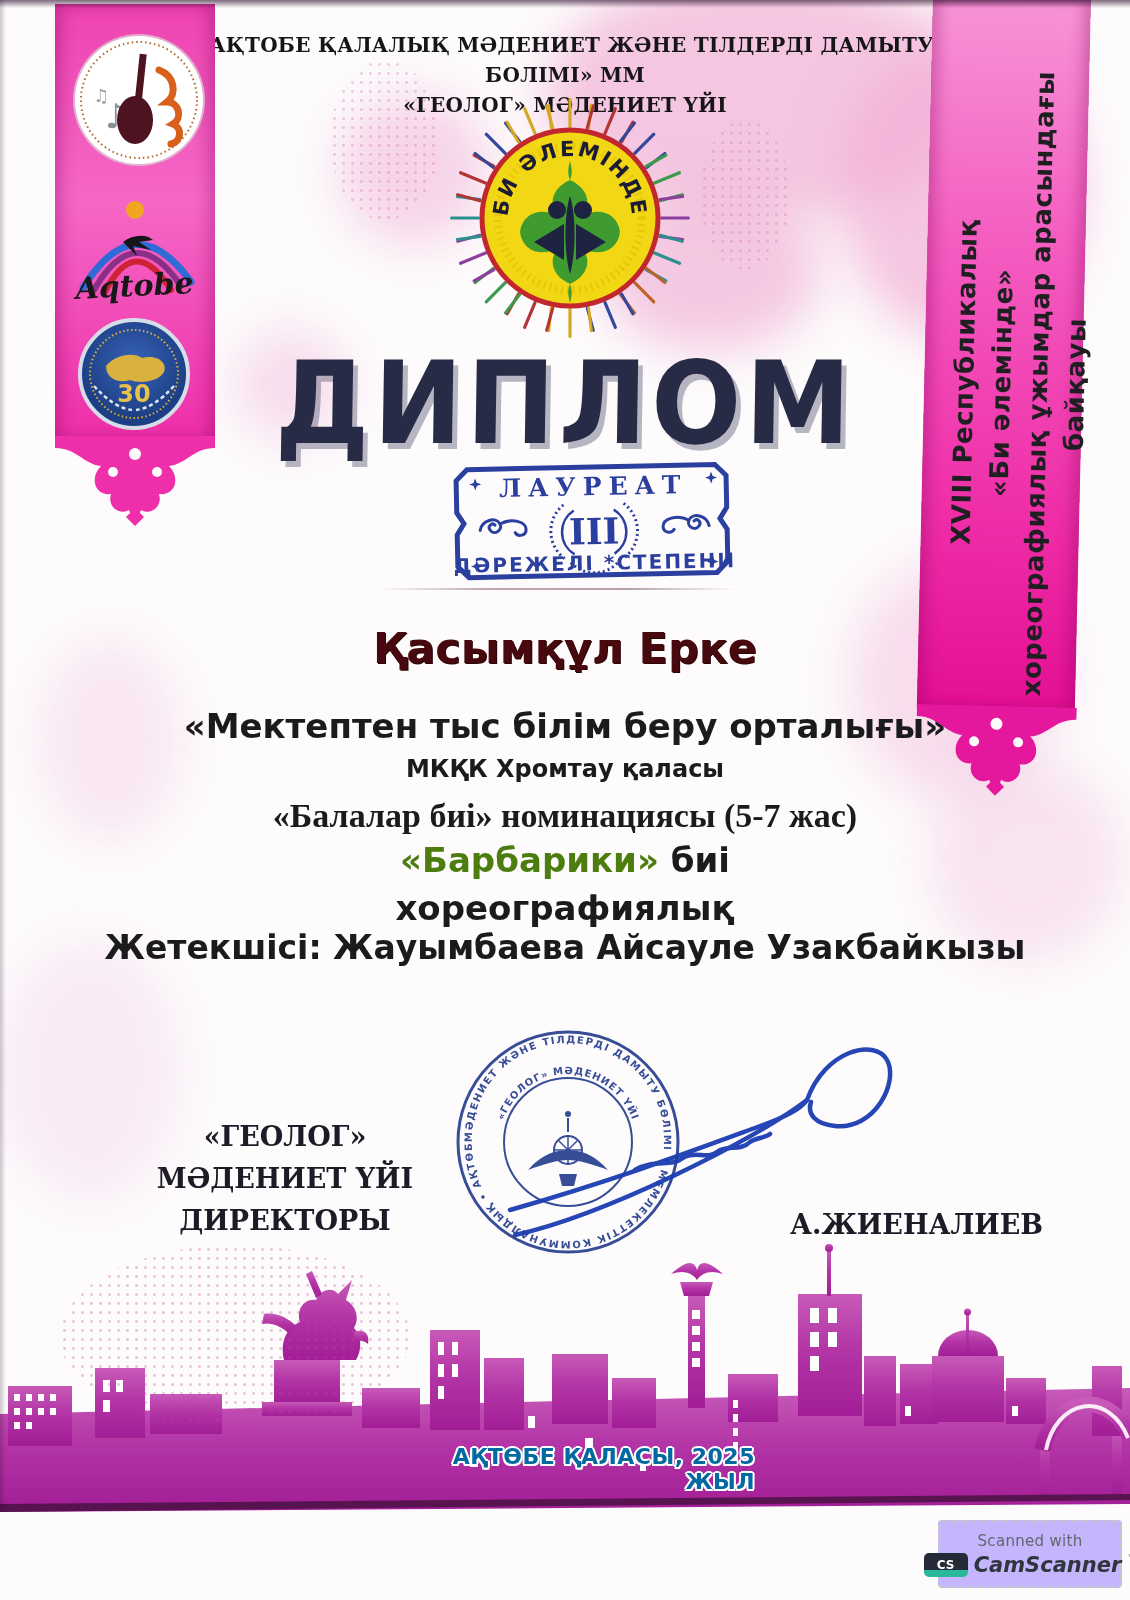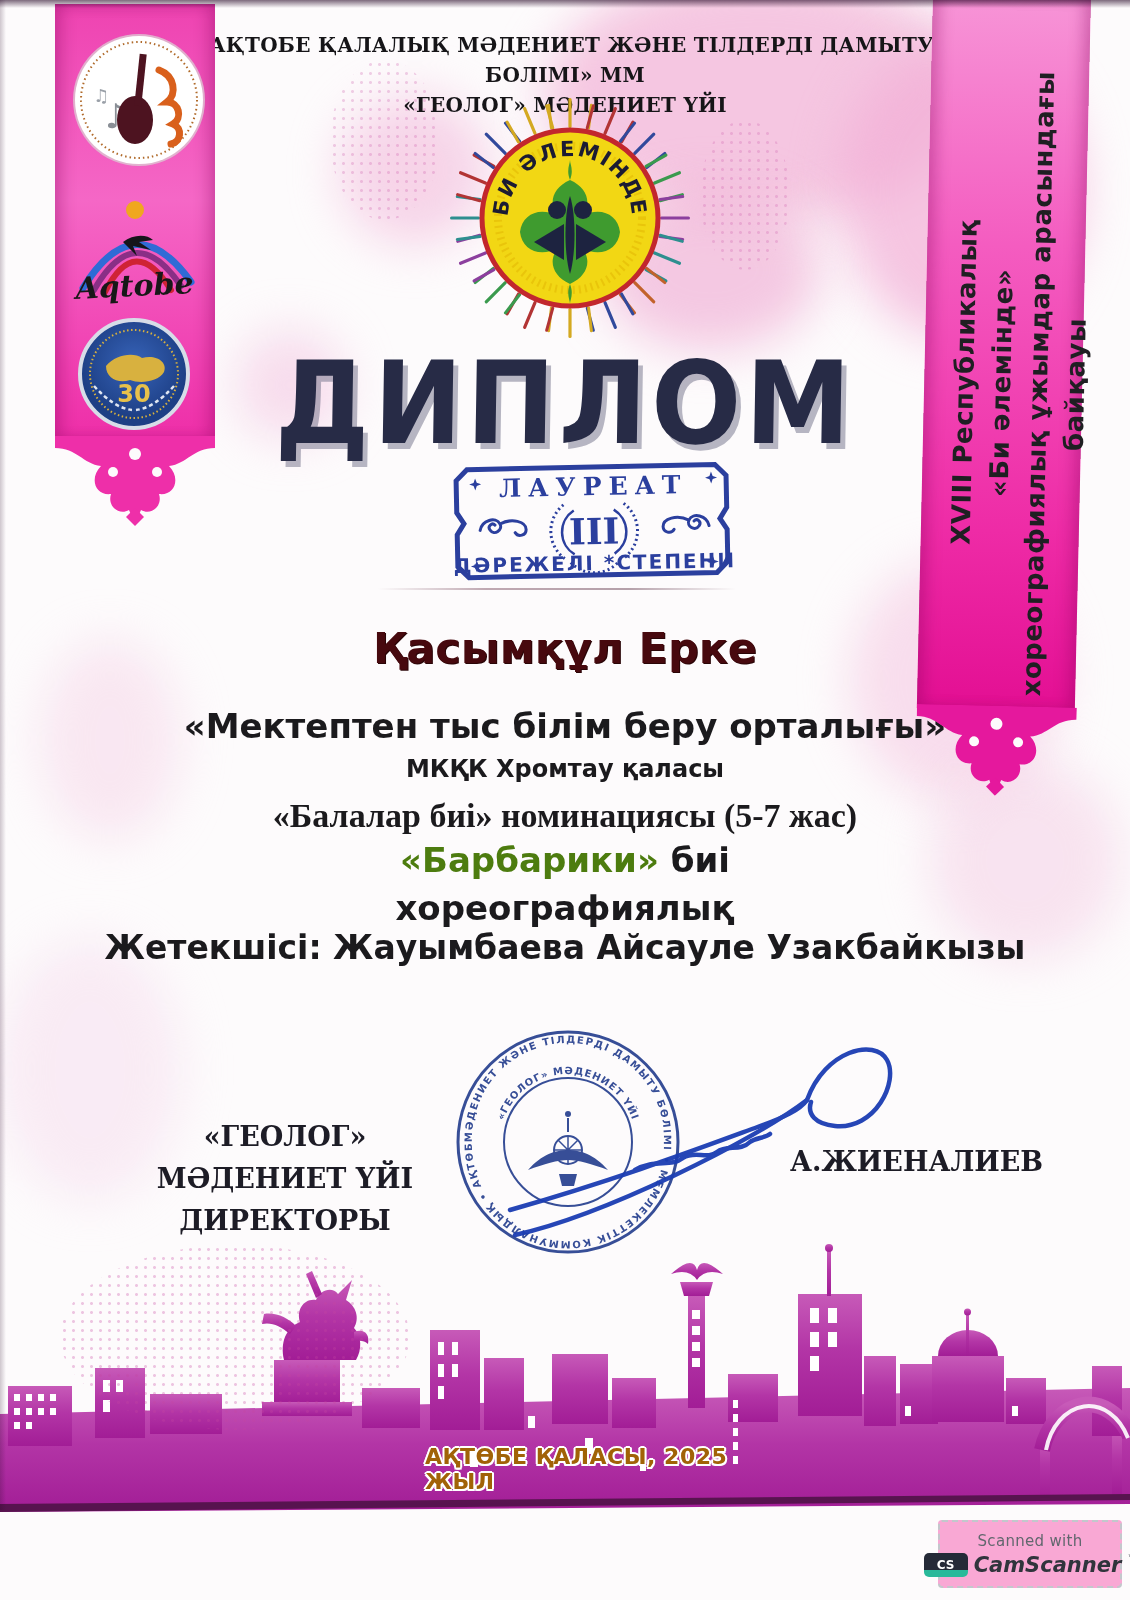--- a/index.html
+++ b/index.html
@@ -42,30 +42,30 @@
   .l1{top:706px;font-size:34px;}
   .l2{top:755px;font-size:24px;}
   .l3{top:797px;font-size:34px;font-family:Liberation Serif, serif;}
   .l4{top:840px;font-size:34px;}
   .l5{top:888px;font-size:34px;}
   .l6{top:928px;font-size:33px;}
   .maroon{color:#4d7c0f;}
   
   .org{left:110px;top:1116px;width:350px;text-align:center;font-family:"DejaVu Serif",serif;
        font-weight:bold;font-size:27px;line-height:42px;color:#1d1c26;}
-  .signer{left:790px;top:1146px;width:210px;text-align:center;font-family:"DejaVu Serif",serif;
+  .signer{left:790px;top:1209px;width:210px;text-align:center;font-family:"DejaVu Serif",serif;
        font-weight:bold;font-size:27px;color:#1d1c26;}
   
-  .cityyear{left:425px;top:1444px;width:330px;text-align:left;font-weight:bold;font-size:22px;
-       color:#a16207;letter-spacing:.5px;
+  .cityyear{left:425px;top:1444px;width:330px;text-align:right;font-weight:bold;font-size:22px;
+       color:#0369a1;letter-spacing:.5px;
        text-shadow:-2px 0 0 #fff,2px 0 0 #fff,0 -2px 0 #fff,0 2px 0 #fff,
                    -1.5px -1.5px 0 #fff,1.5px 1.5px 0 #fff,-1.5px 1.5px 0 #fff,1.5px -1.5px 0 #fff;}
   
   .csbadge{left:938px;top:1520px;width:180px;height:64px;border:2px dashed #c3c7cc;border-radius:4px;
-       background:#f9a8d4;display:flex;flex-direction:column;align-items:center;justify-content:center;gap:3px;}
+       background:#c4b5fd;display:flex;flex-direction:column;align-items:center;justify-content:center;gap:3px;}
   .csline1{font-size:15px;color:#62676e;letter-spacing:.3px;}
   .csrow{display:flex;align-items:center;gap:6px;}
   .csicon{width:44px;height:24px;border-radius:5px;color:#fff;font-size:12px;font-weight:bold;
        display:flex;align-items:center;justify-content:center;
        background:linear-gradient(180deg,#252a37 72%,#29b99a 72%);}
   .csname{font-size:21px;font-weight:bold;color:#30343c;font-style:italic;}
   .cstm{font-size:9px;color:#62676e;align-self:flex-start;}
 </style>
 </head>
 <body>

